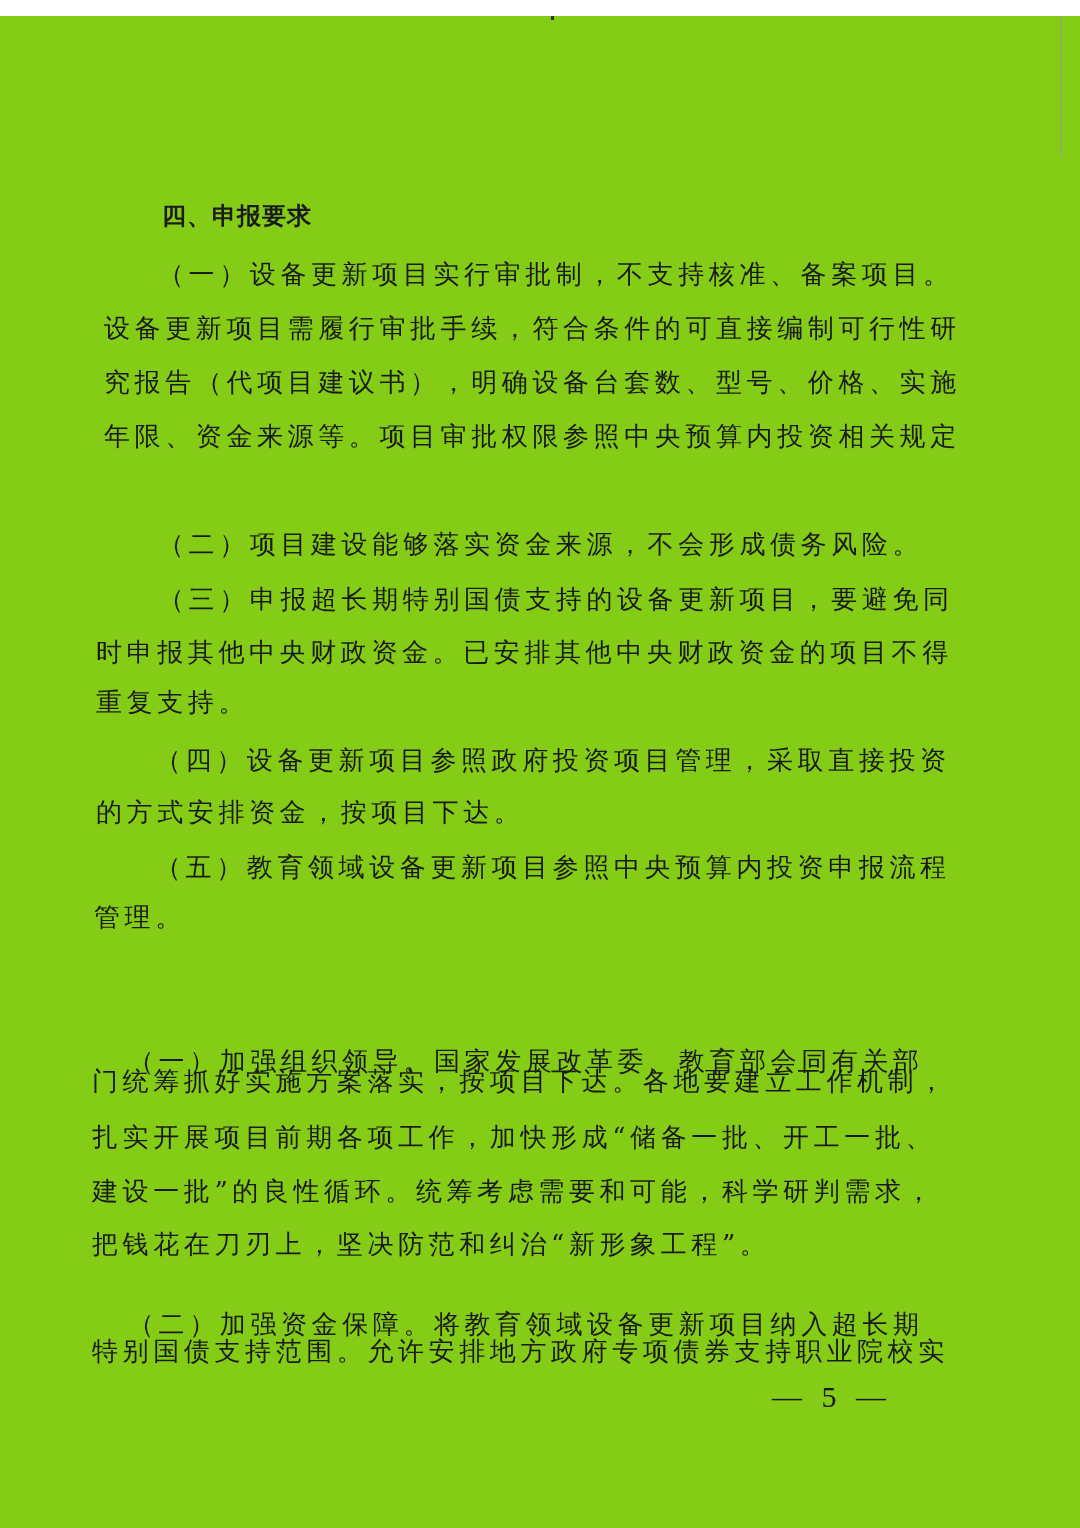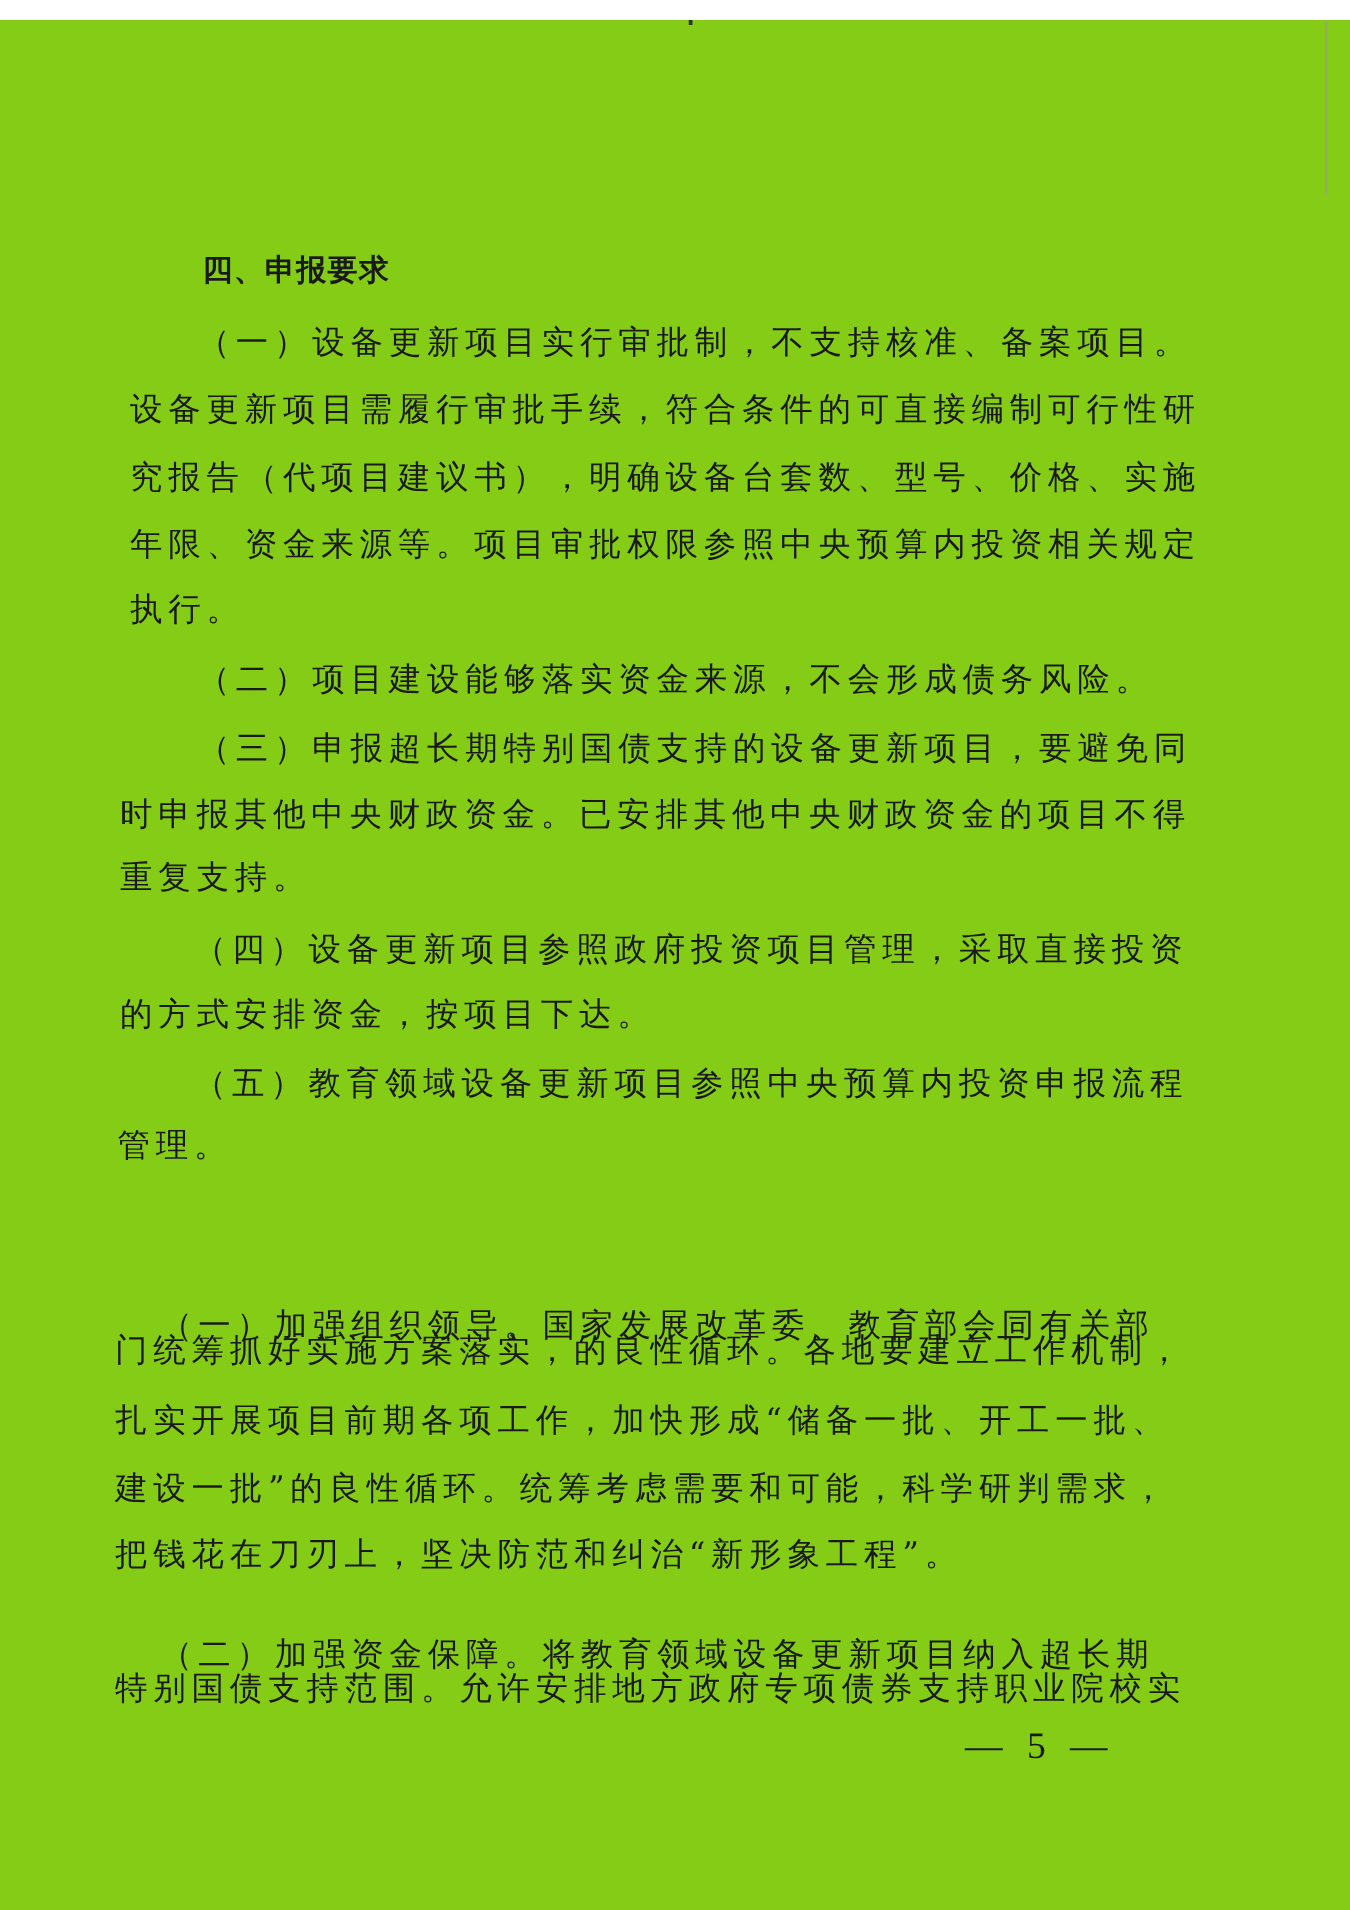--- a/index.html
+++ b/index.html
@@ -79,36 +79,35 @@
   <div class="top-mark"></div>
   <div class="scan-edge-inner"></div>
   <div class="scan-edge"></div>
 
   <div class="line heading" style="left:162px; top:183px;">四、申报要求</div>
 
   <div class="line" style="left:158px; top:241px;">（一）设备更新项目实行审批制，不支持核准、备案项目。</div>
   <div class="line" style="left:104px; top:295px;">设备更新项目需履行审批手续，符合条件的可直接编制可行性研</div>
   <div class="line" style="left:104px; top:349px;text-align:right;">究报告（代项目建议书），明确设备台套数、型号、价格、实施</div>
   <div class="line" style="left:104px; top:403px;">年限、资金来源等。项目审批权限参照中央预算内投资相关规定</div>
-  <div class="line" style="left:104px; top:455px;">执行。</div>
 
   <div class="line" style="left:158px; top:566px;">（三）申报超长期特别国债支持的设备更新项目，要避免同</div>
   <div class="line" style="left:158px; top:511px;">（二）项目建设能够落实资金来源，不会形成债务风险。</div>
   <div class="line" style="left:96px; top:619px;">时申报其他中央财政资金。已安排其他中央财政资金的项目不得</div>
   <div class="line" style="left:96px; top:669px;">重复支持。</div>
 
   <div class="line" style="left:155px; top:727px;">（四）设备更新项目参照政府投资项目管理，采取直接投资</div>
   <div class="line" style="left:96px; top:779px;">的方式安排资金，按项目下达。</div>
 
   <div class="line" style="left:155px; top:834px;">（五）教育领域设备更新项目参照中央预算内投资申报流程</div>
   <div class="line" style="left:94px; top:884px;">管理。</div>
 
 
   <div class="line" style="left:128px; top:992px;margin-top:36px;">（一）加强组织领导。国家发展改革委、教育部会同有关部</div>
-  <div class="line" style="left:92px; top:1048px;">门统筹抓好实施方案落实，的良性循环。各地要建立工作机制，</div>
+  <div class="line" style="left:92px; top:1048px;">门统筹抓好实施方案落实，按项目下达。各地要建立工作机制，</div>
   <div class="line" style="left:92px; top:1158px;">建设一批”的良性循环。统筹考虑需要和可能，科学研判需求，</div>
   <div class="line" style="left:92px; top:1104px;">扎实开展项目前期各项工作，加快形成“储备一批、开工一批、</div>
   <div class="line" style="left:92px; top:1211px;">把钱花在刀刃上，坚决防范和纠治“新形象工程”。</div>
 
   <div class="line" style="left:128px; top:1264px;margin-top:27px;">（二）加强资金保障。将教育领域设备更新项目纳入超长期</div>
   <div class="line" style="left:92px; top:1318px;">特别国债支持范围。允许安排地方政府专项债券支持职业院校实</div>
 
   <div class="page-number">— 5 —</div>
 </div>
 

